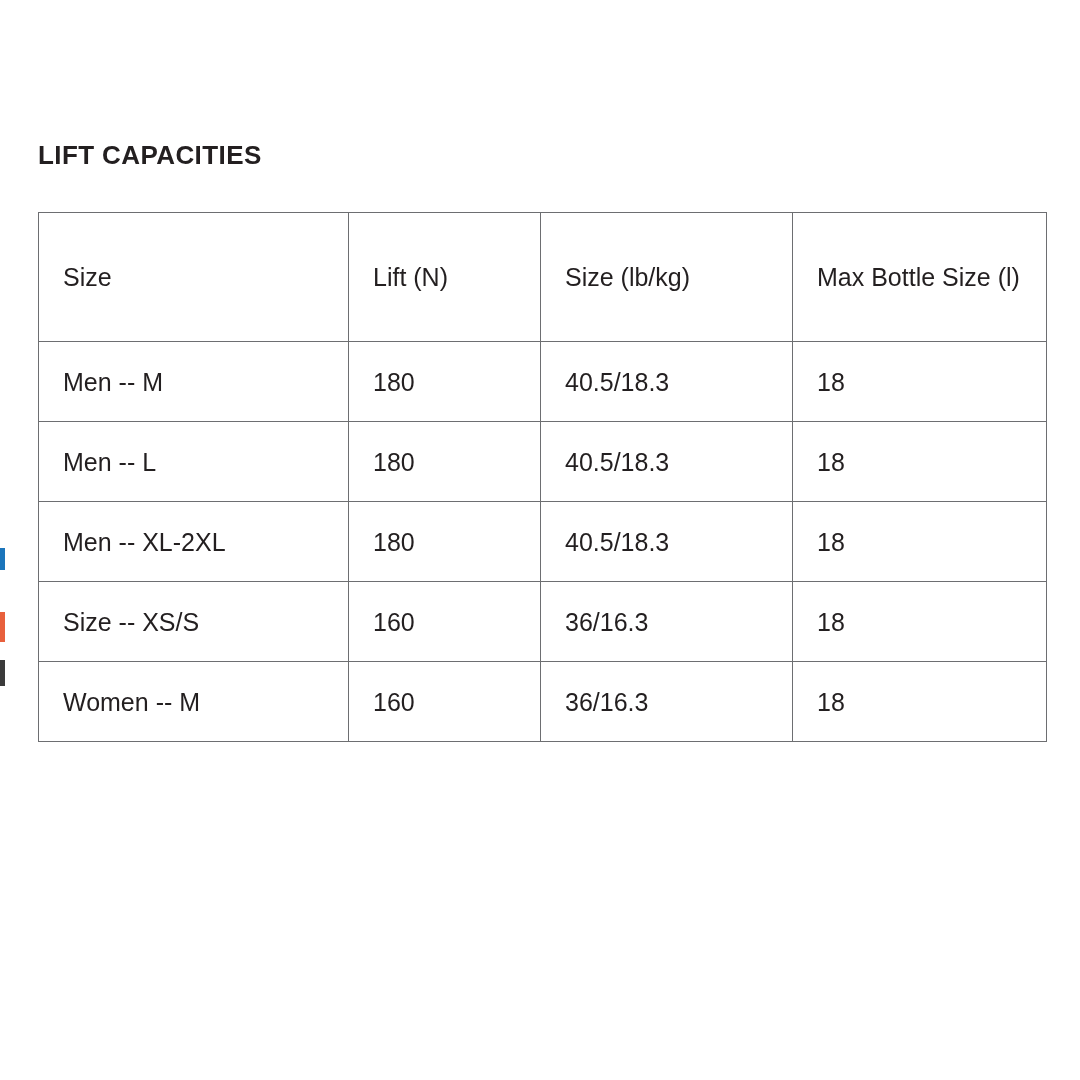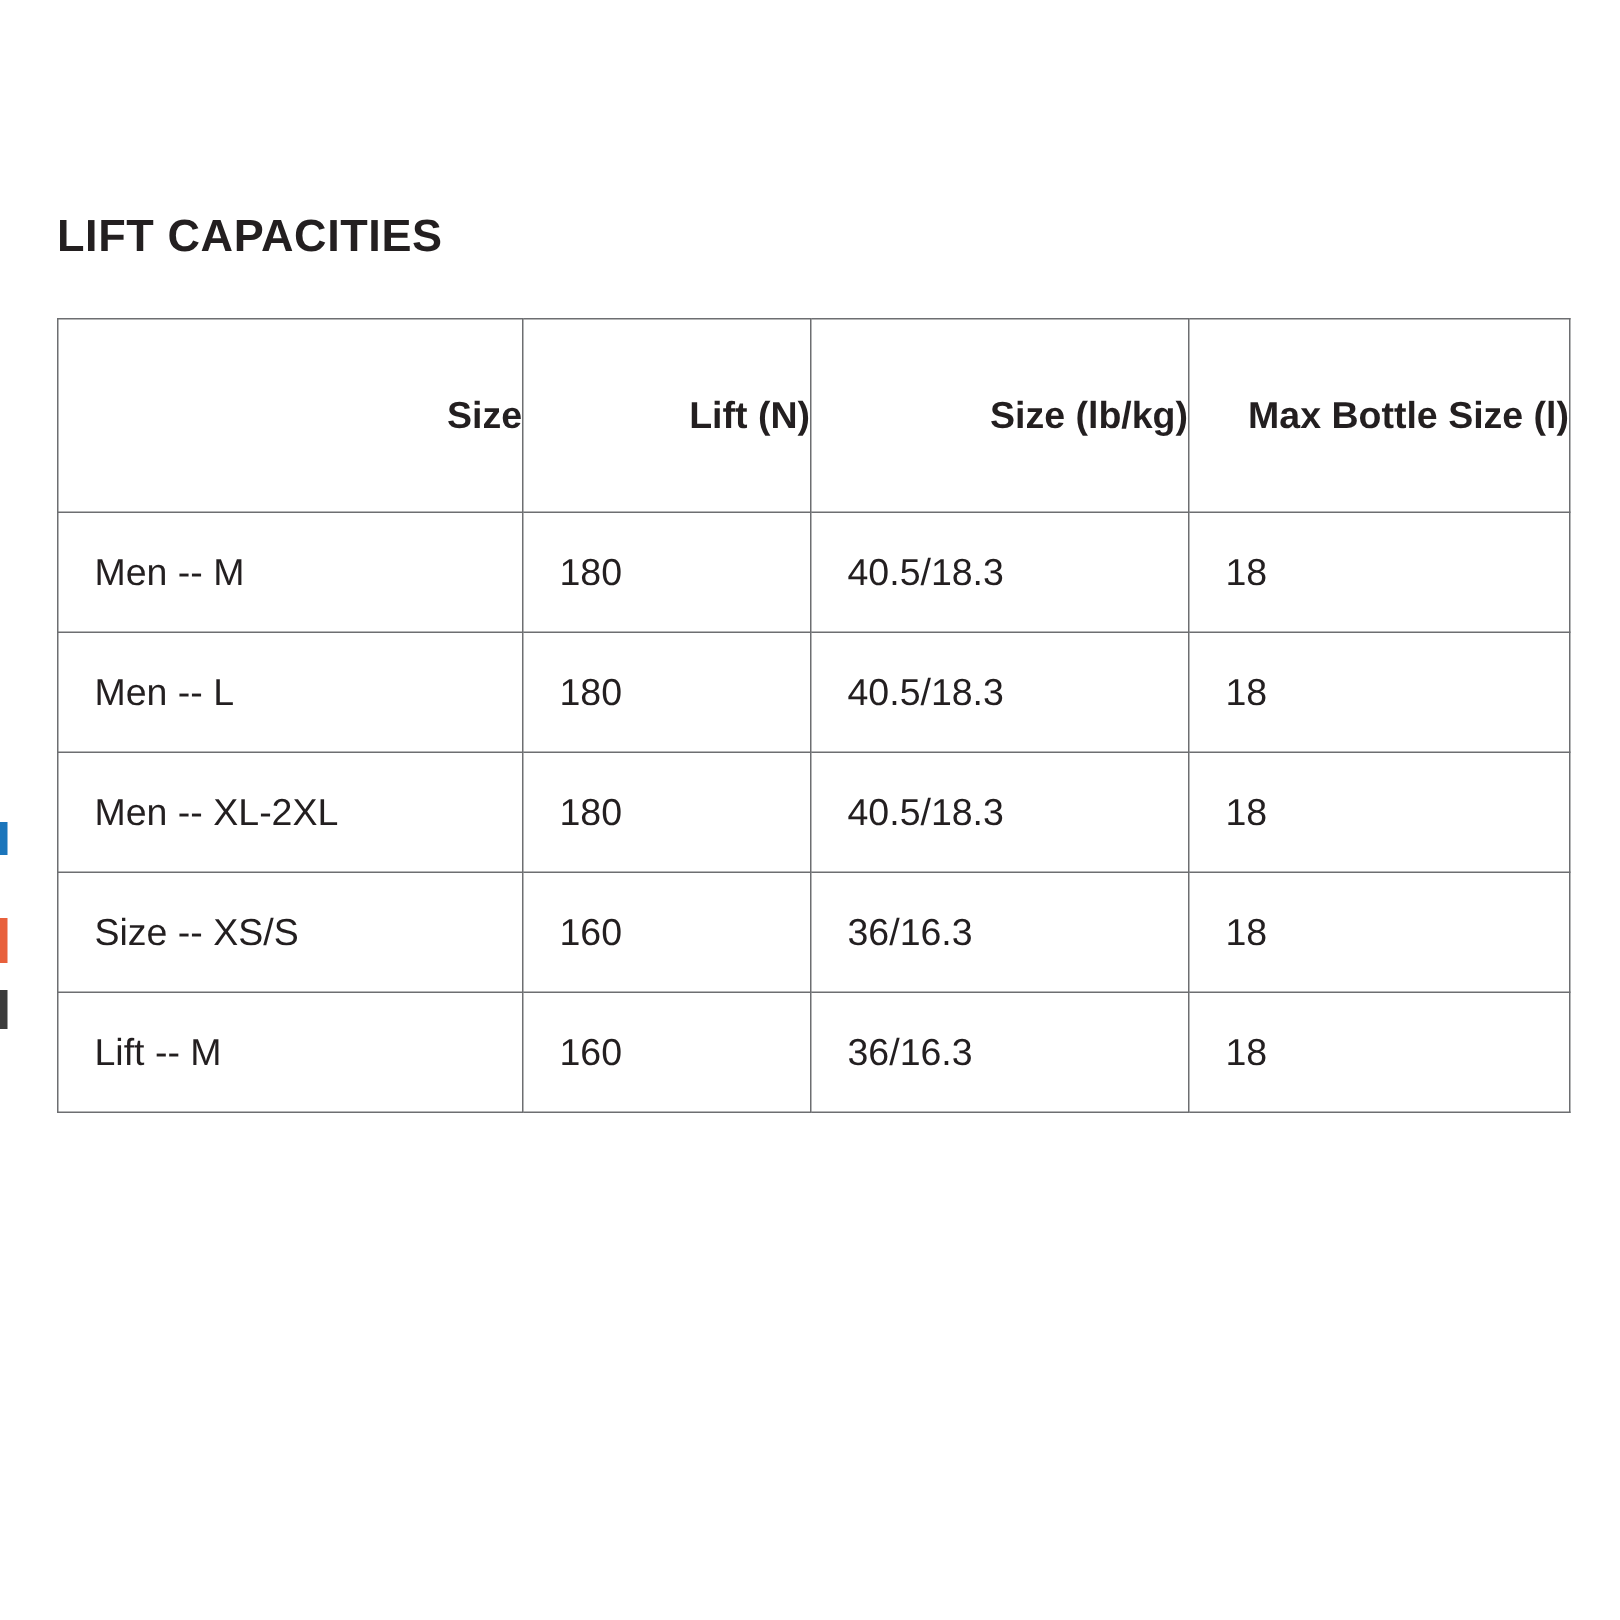--- a/index.html
+++ b/index.html
@@ -43,21 +43,21 @@
     left: 0;
     top: 0;
     width: 1080px;
     height: 1080px;
   }
 
   .title {
     position: absolute;
     left: 38px;
     top: 140px;
-    font-size: 30px;
+    font-size: 26px;
     font-weight: 700;
     letter-spacing: 0.4px;
     color: #231f20;
     line-height: 1.2;
   }
 
   .table-wrap {
     position: absolute;
     left: 38px;
     top: 212px;
@@ -74,23 +74,23 @@
   table.lift td {
     border: 1px solid #6d6e71;
     vertical-align: middle;
     padding: 0 0 0 24px;
     font-size: 25px;
     color: #231f20;
     line-height: 1.28;
   }
 
   table.lift thead th {
-    font-weight: 700;
+    font-weight: 400;
     height: 128px;
-    text-align: right;
+    text-align: left;
   }
 
   table.lift tbody td {
     font-weight: 400;
     height: 79px;
   }
 
   col.c1 { width: 310px; }
   col.c2 { width: 192px; }
   col.c3 { width: 252px; }
@@ -142,21 +142,21 @@
           <td>40.5/18.3</td>
           <td>18</td>
         </tr>
         <tr>
           <td>Size -- XS/S</td>
           <td>160</td>
           <td>36/16.3</td>
           <td>18</td>
         </tr>
         <tr>
-          <td>Lift -- M</td>
+          <td>Women -- M</td>
           <td>160</td>
           <td>36/16.3</td>
           <td>18</td>
         </tr>
       </tbody>
     </table>
   </div>
 
 </div>
 

